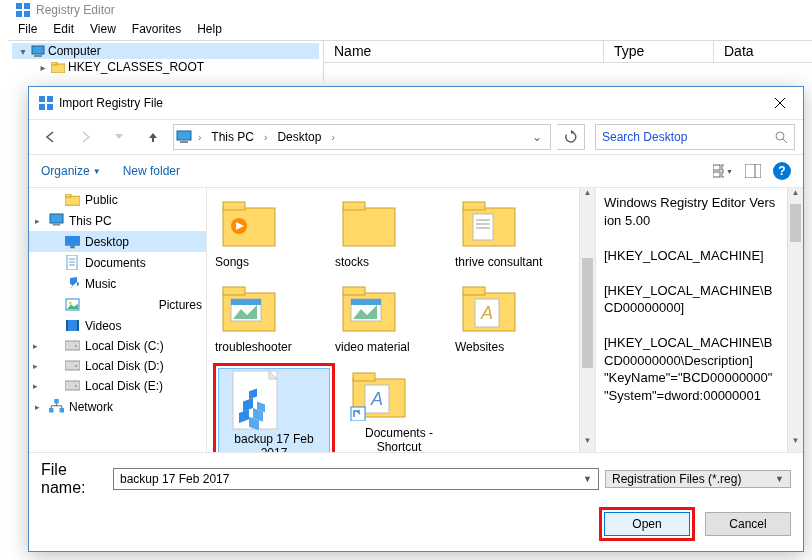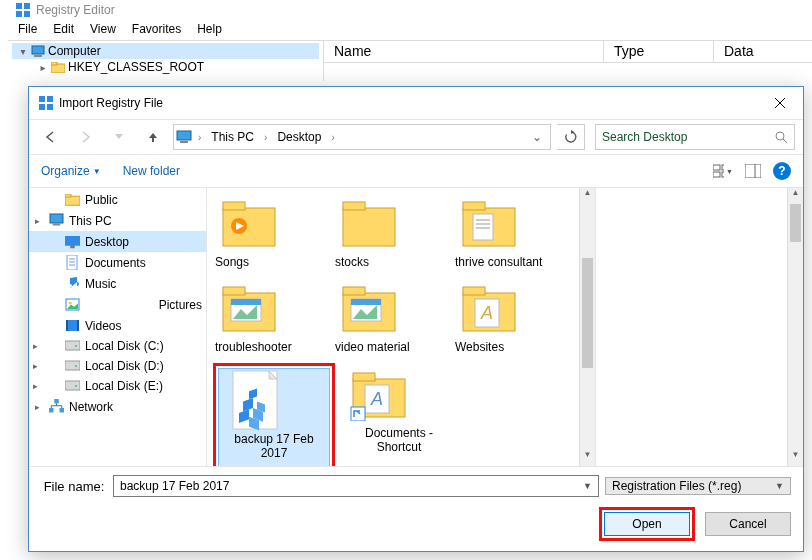--- a/index.html
+++ b/index.html
@@ -23,21 +23,21 @@
 .dlg-title-left { display: flex; align-items: center; gap: 6px; font-size: 12px; }
 .dlg-close { width: 34px; height: 24px; display: flex; align-items: center; justify-content: center; }
 
 .dlg-nav { display: flex; align-items: center; padding: 4px 8px; gap: 6px; border-top: 1px solid #e5e5e5; }
 .nav-btn { width: 28px; height: 26px; display: flex; align-items: center; justify-content: center; color: #555; }
 .nav-btn.disabled { color: #ccc; }
 .breadcrumb-box { flex: 1; display: flex; align-items: center; border: 1px solid #ccc; height: 26px; padding: 0 2px; gap: 6px; }
 .crumb { display: flex; align-items: center; gap: 4px; padding: 0 4px; font-size: 12px; }
 .crumb-sep { color: #777; font-size: 10px; }
 .refresh-btn { width: 28px; height: 26px; border: 1px solid #ccc; border-left: none; display: flex; align-items: center; justify-content: center; }
-.search-box { width: 200px; height: 26px; border: 1px solid #ccc; display: flex; align-items: center; padding: 0 6px; color: #14532d; justify-content: space-between; margin-left: 4px; gap: 44px; }
+.search-box { width: 200px; height: 26px; border: 1px solid #ccc; display: flex; align-items: center; padding: 0 6px; color: #1d4ed8; justify-content: space-between; margin-left: 4px; gap: 44px; }
 
 .dlg-toolbar { display: flex; align-items: center; justify-content: space-between; padding: 6px 12px; border-top: 1px solid #e5e5e5; border-bottom: 1px solid #e5e5e5; }
 .tool-left { display: flex; gap: 22px; align-items: center; }
 .tool-link { color: #1064b0; font-size: 12px; display: flex; align-items: center; gap: 3px; }
 .tool-right { display: flex; gap: 10px; align-items: center; }
 .tool-icon { width: 20px; height: 20px; display: flex; align-items: center; justify-content: center; color: #555; }
 .help-icon { width: 18px; height: 18px; border-radius: 50%; background: #0078d7; color: #fff; display: flex; align-items: center; justify-content: center; font-weight: bold; font-size: 12px; }
 
 .dlg-main { flex: 1; display: flex; overflow: hidden; border-bottom: 1px solid #e5e5e5; }
 
@@ -59,21 +59,21 @@
 
 
 .preview { width: 208px; border-left: 1px solid #e5e5e5; padding: 6px 8px; font-family: Consolas, monospace; font-size: 13px; line-height: 1.35; overflow: hidden; position: relative; white-space: pre-wrap; word-break: break-all; }
 .preview-scroll { position: absolute; right: 0; top: 0; bottom: 0; width: 16px; background: #f0f0f0; border-left: 1px solid #ddd; }
 .preview-scroll .thumb { position: absolute; top: 16px; left: 2px; right: 2px; height: 38px; background: #c8c8c8; }
 .preview-scroll .arr { position: absolute; left: 0; right: 0; height: 16px; text-align: center; font-size: 8px; color: #666; }
 
 
 .dlg-bottom { padding: 8px 12px 10px; }
 .fn-row { display: flex; align-items: center; gap: 6px; margin-bottom: 10px; }
-.fn-label { width: 66px; text-align: center; font-size: 13px; }
+.fn-label { width: 66px; text-align: left; font-size: 16px; }
 .fn-input { flex: 1; border: 1px solid #7a7a7a; height: 22px; padding: 0 6px; font-size: 12px; display: flex; align-items: center; justify-content: space-between; }
 .ft-combo { width: 186px; border: 1px solid #adadad; height: 18px; padding: 0 6px; font-size: 12px; display: flex; align-items: center; justify-content: space-between; background: #e9e9e9; }
 .btn-row { display: flex; gap: 10px; justify-content: flex-end; align-items: center; }
 .btn { width: 86px; height: 24px; border: 1px solid #adadad; background: #e1e1e1; font-size: 12px; display: flex; align-items: center; justify-content: center; }
 .btn.primary { border: 1px solid #0078d7; background: #e5f1fb; }
 .red-box2 { border: 3px solid #e11; padding: 2px; }
 
 
 svg { display: block; }
 </style>
@@ -445,21 +445,29 @@
               <rect x="16" y="16" width="24" height="28" fill="#fff" stroke="#bbb"></rect>
               <text x="28" y="36" font-family="serif" font-style="italic" font-size="18" fill="#5a8fd6" text-anchor="middle">A</text>
               <rect x="2" y="38" width="14" height="14" fill="#fff" stroke="#2e8ae6"></rect>
               <path d="M5 48 L5 42 L11 42 M8 42 L11 45" stroke="#2e8ae6" fill="none" stroke-width="1.5"></path>
             </svg>
           </div>
           <div>Documents - Shortcut</div>
         </div>
       </div>
 
-    <div class="preview" id="preview-pane">
+    <div class="preview" id="preview-pane"><div style="padding-right: 18px;">Windows Registry Editor Version 5.00
+
+[HKEY_LOCAL_MACHINE]
+
+[HKEY_LOCAL_MACHINE\BCD00000000]
+
+[HKEY_LOCAL_MACHINE\BCD00000000\Description]
+"KeyName"="BCD00000000"
+"System"=dword:00000001</div>
       <div class="preview-scroll">
         <div class="arr" style="top:0">▲</div>
         <div class="thumb"></div>
         <div class="arr" style="bottom:0">▼</div>
       </div>
     </div>
   </div>
 
   <div class="dlg-bottom">
     <div class="fn-row">

